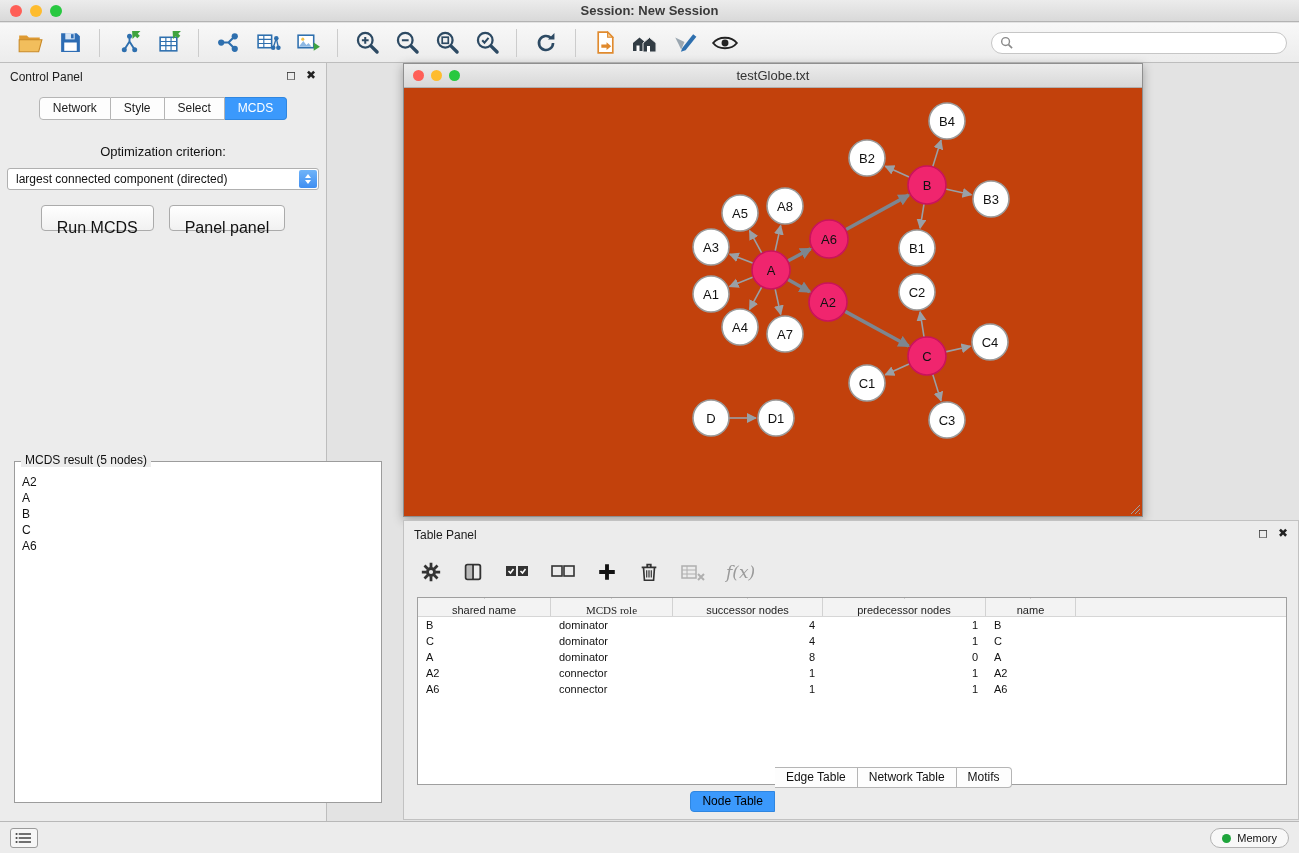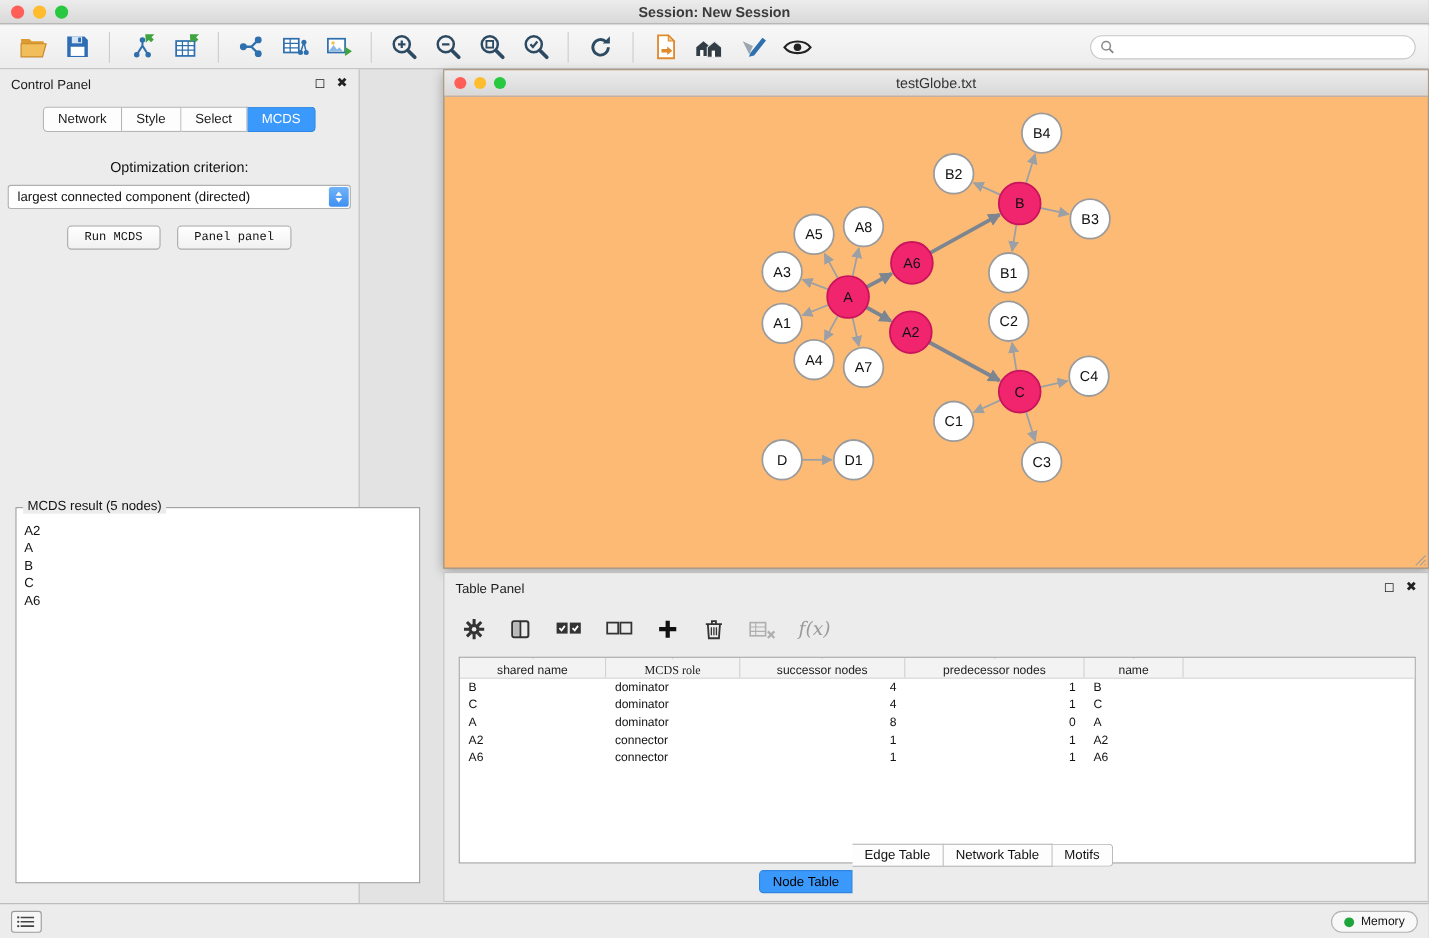--- a/index.html
+++ b/index.html
@@ -42,32 +42,32 @@
   .opt-label { text-align:center; margin-top:24px; font-size:13px; color:#111; }
   .combo { margin:9px auto 0; width:312px; height:22px; background:#fff; border:1px solid #b0b0b0;
     border-radius:3px; position:relative; font-size:12px; line-height:20px; padding-left:8px; color:#111; }
   .combo .stepper { position:absolute; right:1px; top:1px; width:18px; height:18px;
     background:linear-gradient(#70b4f9,#3f8ef1); border-radius:2px;
     display:flex; flex-direction:column; align-items:center; justify-content:center; gap:2px; }
   .combo .up { width:0; height:0; border-left:3.5px solid transparent; border-right:3.5px solid transparent; border-bottom:4px solid #fff; }
   .combo .down { width:0; height:0; border-left:3.5px solid transparent; border-right:3.5px solid transparent; border-top:4px solid #fff; }
 
   .btn-row { display:flex; justify-content:center; gap:15px; margin-top:15px; }
-  .btn { height:22px; line-height:20px; padding:0 15px; background:linear-gradient(#ffffff,#f1f1f1);
-    border:1px solid #ababab; border-radius:4px; font-size:11px; color:#111;font-family:Liberation Mono, monospace; }
+  .btn { height:22px; line-height:20px; padding:12px 15px; background:linear-gradient(#ffffff,#f1f1f1);
+    border:1px solid #ababab; border-radius:4px; font-size:16px; color:#111; }
 
   .result-box { position:absolute; left:14px; top:398px; width:368px; height:342px;
     background:#fff; border:1px solid #9c9c9c; }
   .result-legend { position:absolute; top:-9px; left:6px; background:#ececec; padding:0 4px; font-size:12px; color:#111; }
   .result-list { padding:12px 7px; font-size:12px; color:#111; }
   .result-list div { line-height:16px; }
 
   
-  .net-window { position:absolute; left:403px; top:63px; width:896px; height:454px;
-    background:#fdba74; border:1px solid #8f8f8f; box-shadow:0 3px 10px rgba(0,0,0,0.3); }
+  .net-window { position:absolute; left:403px; top:63px; width:740px; height:454px;
+    background:#c2410c; border:1px solid #8f8f8f; box-shadow:0 3px 10px rgba(0,0,0,0.3); }
   .nw-title { height:24px; background:linear-gradient(#ececec,#d8d8d8); border-bottom:1px solid #b0b0b0; position:relative; }
   .nw-title .title { line-height:24px; text-align:center; font-size:13px; color:#333; }
   .nw-title .traffic { top:6px; left:9px; gap:7px; }
   .nw-title .tl { width:11px; height:11px; }
   .nw-canvas { display:block; }
   .grip { position:absolute; right:1px; bottom:1px; }
 
   
   .table-panel { position:absolute; left:403px; top:520px; width:896px; height:300px;
     background:#ececec; border:1px solid #c2c2c2; }

